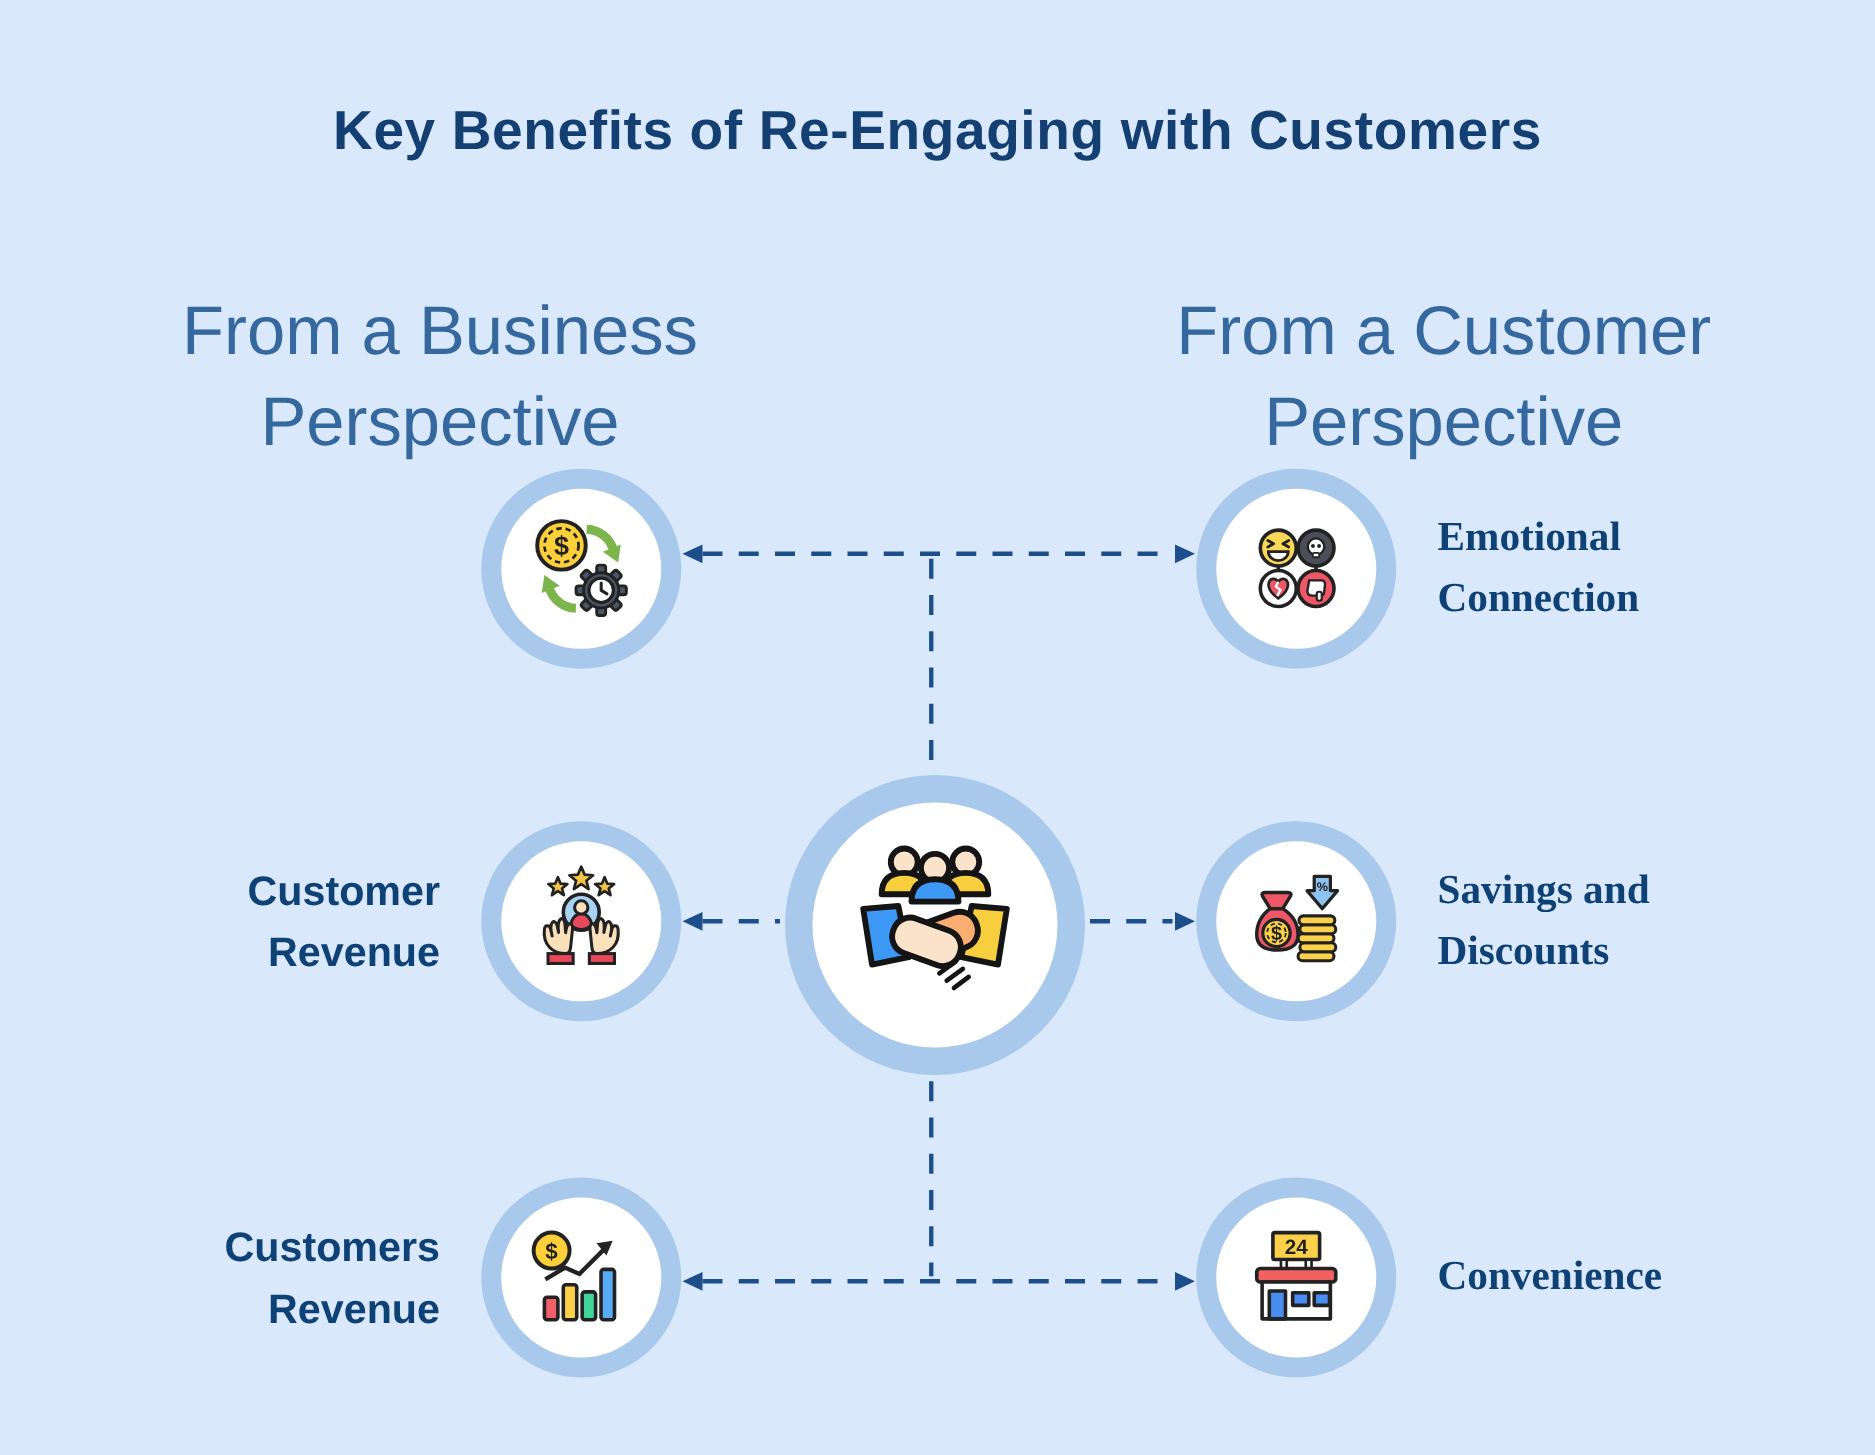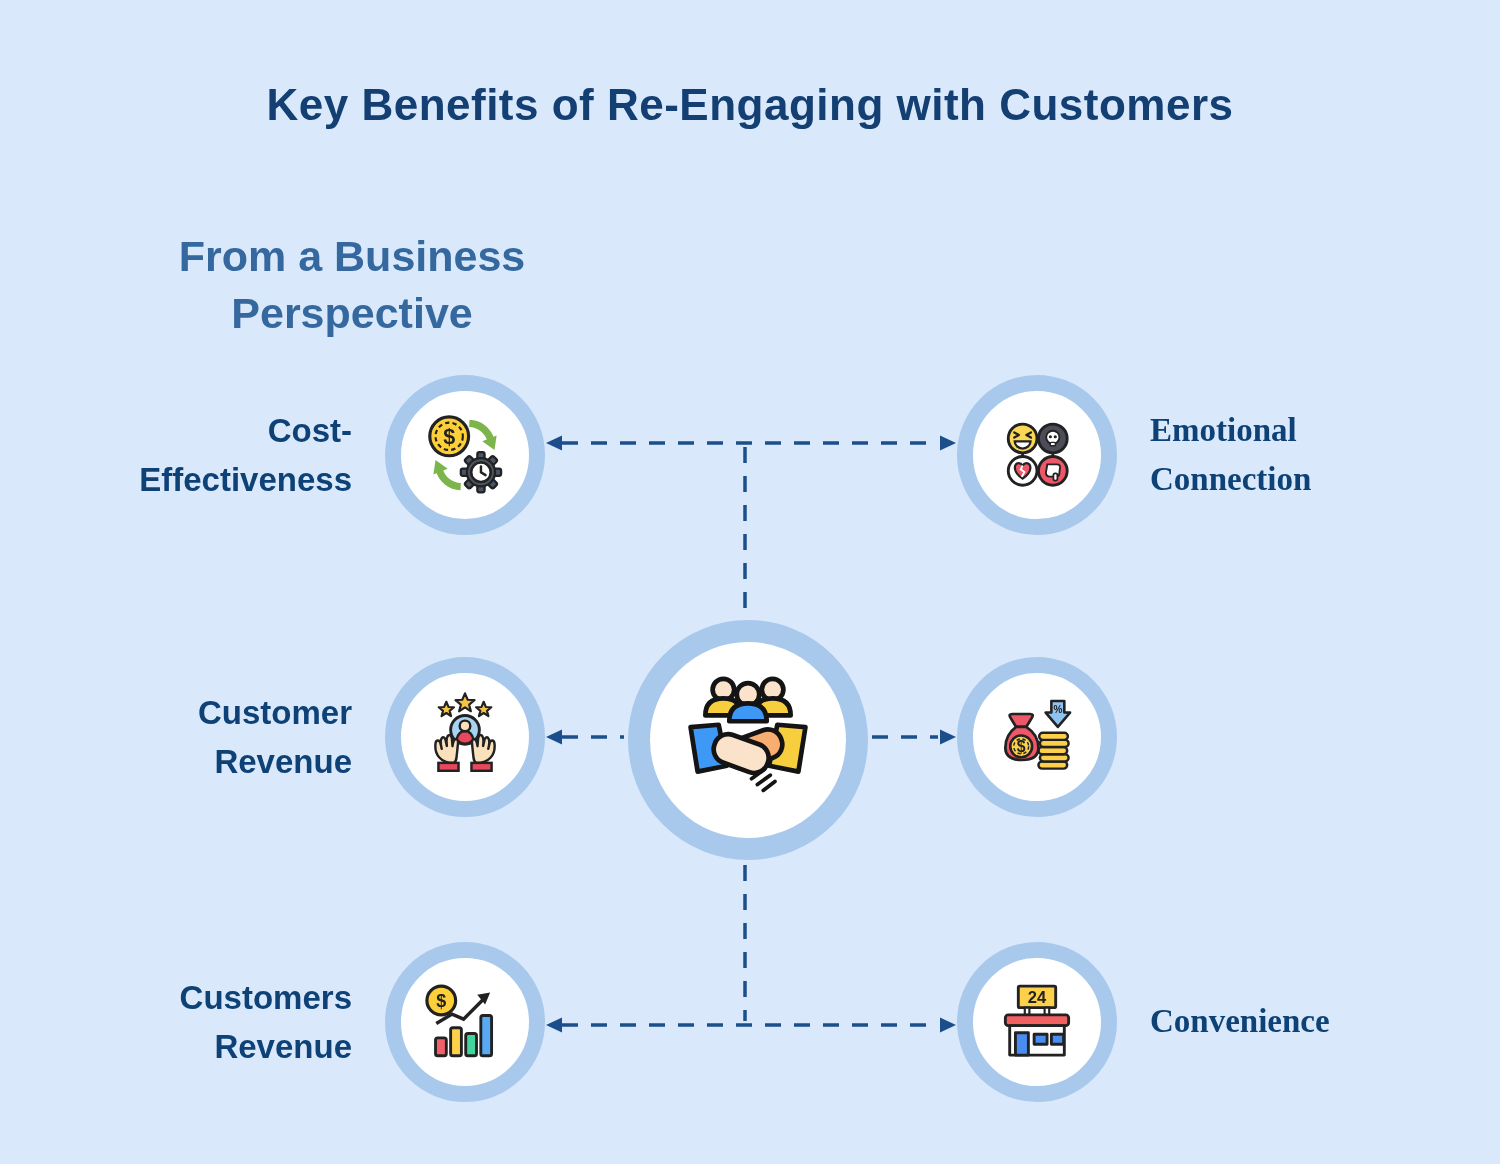--- a/index.html
+++ b/index.html
@@ -9,21 +9,21 @@
     font-family: "Liberation Sans", sans-serif;
     overflow:hidden;
   }
   .title {
     position:absolute; top:80px; left:0; width:100%;
     text-align:center; font-size:44px; font-weight:bold;
     color: var(--title, #133f73); letter-spacing:.5px;
   }
   .col-heading {
     position:absolute; width:460px; text-align:center;
-    font-size:43px; font-weight:bold; line-height:1.32;
+    font-size:55px; font-weight:normal; line-height:1.32;
     color: var(--heading, #34689e);
   }
   .heading-business { left:122px; top:228px; }
   .heading-customer { left:925px; top:228px; }
 
   .connectors { position:absolute; left:0; top:0; z-index:0; }
   .connectors line {
     stroke: var(--connector, #1d4e8c); stroke-width:3.5;
     stroke-dasharray:16 13;
   }
@@ -68,24 +68,22 @@
 
     <line x1="562" y1="1025" x2="938" y2="1025"></line>
     <line x1="745" y1="865" x2="745" y2="1021"></line>
     <polygon points="546,1025 562,1017.5 562,1032.5"></polygon>
     <polygon points="956,1025 940,1017.5 940,1032.5"></polygon>
   </svg>
 
   <div class="title">Key Benefits of Re-Engaging with Customers</div>
 
   <div class="col-heading heading-business">From a Business Perspective</div>
-
-  <div class="label left-col" style="top:380px">
-    <span>Cost-Effectiveness</span>
-  </div>
+  <div class="col-heading heading-customer">From a Customer Perspective</div>
+
   <div class="node small" style="left:385px; top:375px">
     <svg viewBox="0 0 64 64" width="92" height="92">
       <path d="M35 10 A16 16 0 0 1 50 22" fill="none" stroke="#7cb54b" stroke-width="5"></path>
       <polygon points="52.5,28.5 44,22.5 54,18.5" fill="#7cb54b"></polygon>
       <path d="M29 54 A16 16 0 0 1 14 42" fill="none" stroke="#7cb54b" stroke-width="5"></path>
       <polygon points="11.5,35.5 20,41.5 10,45.5" fill="#7cb54b"></polygon>
       <circle cx="21" cy="19" r="13.5" fill="#fdd039" stroke="#222" stroke-width="2.2"></circle>
       <circle cx="21" cy="19" r="9.5" fill="none" stroke="#222" stroke-width="1.5" stroke-dasharray="3 2.2"></circle>
       <text x="21" y="24.5" font-size="15" font-weight="bold" fill="#222" text-anchor="middle">$</text>
       <g fill="#4b5563" stroke="#222" stroke-width="1.6">
@@ -204,20 +202,23 @@
         <rect x="34" y="34" width="20" height="5" rx="2.5"></rect>
         <rect x="33.5" y="29" width="20" height="5" rx="2.5"></rect>
       </g>
       <path d="M17.5 25 L13.5 18.5 q-1.5 -2.5 1.3 -2.5 l12.4 0 q2.8 0 1.3 2.5 L24.5 25 Z" fill="#ee5767" stroke="#222" stroke-width="1.9" stroke-linejoin="round"></path>
       <path d="M17.5 25 h7 q8.5 5.5 8.5 14.5 q0 8.5 -11.5 8.5 q-11.5 0 -11.5 -8.5 q0 -9 7.5 -14.5 z" fill="#ee5767" stroke="#222" stroke-width="1.9"></path>
       <circle cx="21" cy="38.5" r="7.6" fill="#fdd04a" stroke="#222" stroke-width="1.8"></circle>
       <circle cx="21" cy="38.5" r="5.2" fill="none" stroke="#222" stroke-width="1" stroke-dasharray="2.4 1.8"></circle>
       <text x="21" y="42.5" font-size="11" font-weight="bold" fill="#222" text-anchor="middle">$</text>
     </svg>
   </div>
+  <div class="label right-col" style="top:662px">
+    <span>Savings and Discounts</span>
+  </div>
 
   <div class="node small" style="left:957px; top:942px">
     <svg viewBox="0 0 64 64" width="92" height="92">
       <g stroke="#222" stroke-width="2" stroke-linejoin="round">
         <rect x="19" y="7" width="26" height="15" rx="1" fill="#fdd04a"></rect>
         <rect x="23.5" y="22" width="3.2" height="5" fill="#fff" stroke-width="1.5"></rect>
         <rect x="37.3" y="22" width="3.2" height="5" fill="#fff" stroke-width="1.5"></rect>
         <rect x="10" y="27" width="44" height="7.5" rx="2" fill="#f26161"></rect>
         <rect x="13" y="34.5" width="38" height="20.5" fill="#fdfdfd"></rect>
         <rect x="17" y="39.5" width="9" height="15.5" fill="#4a8df0"></rect>

